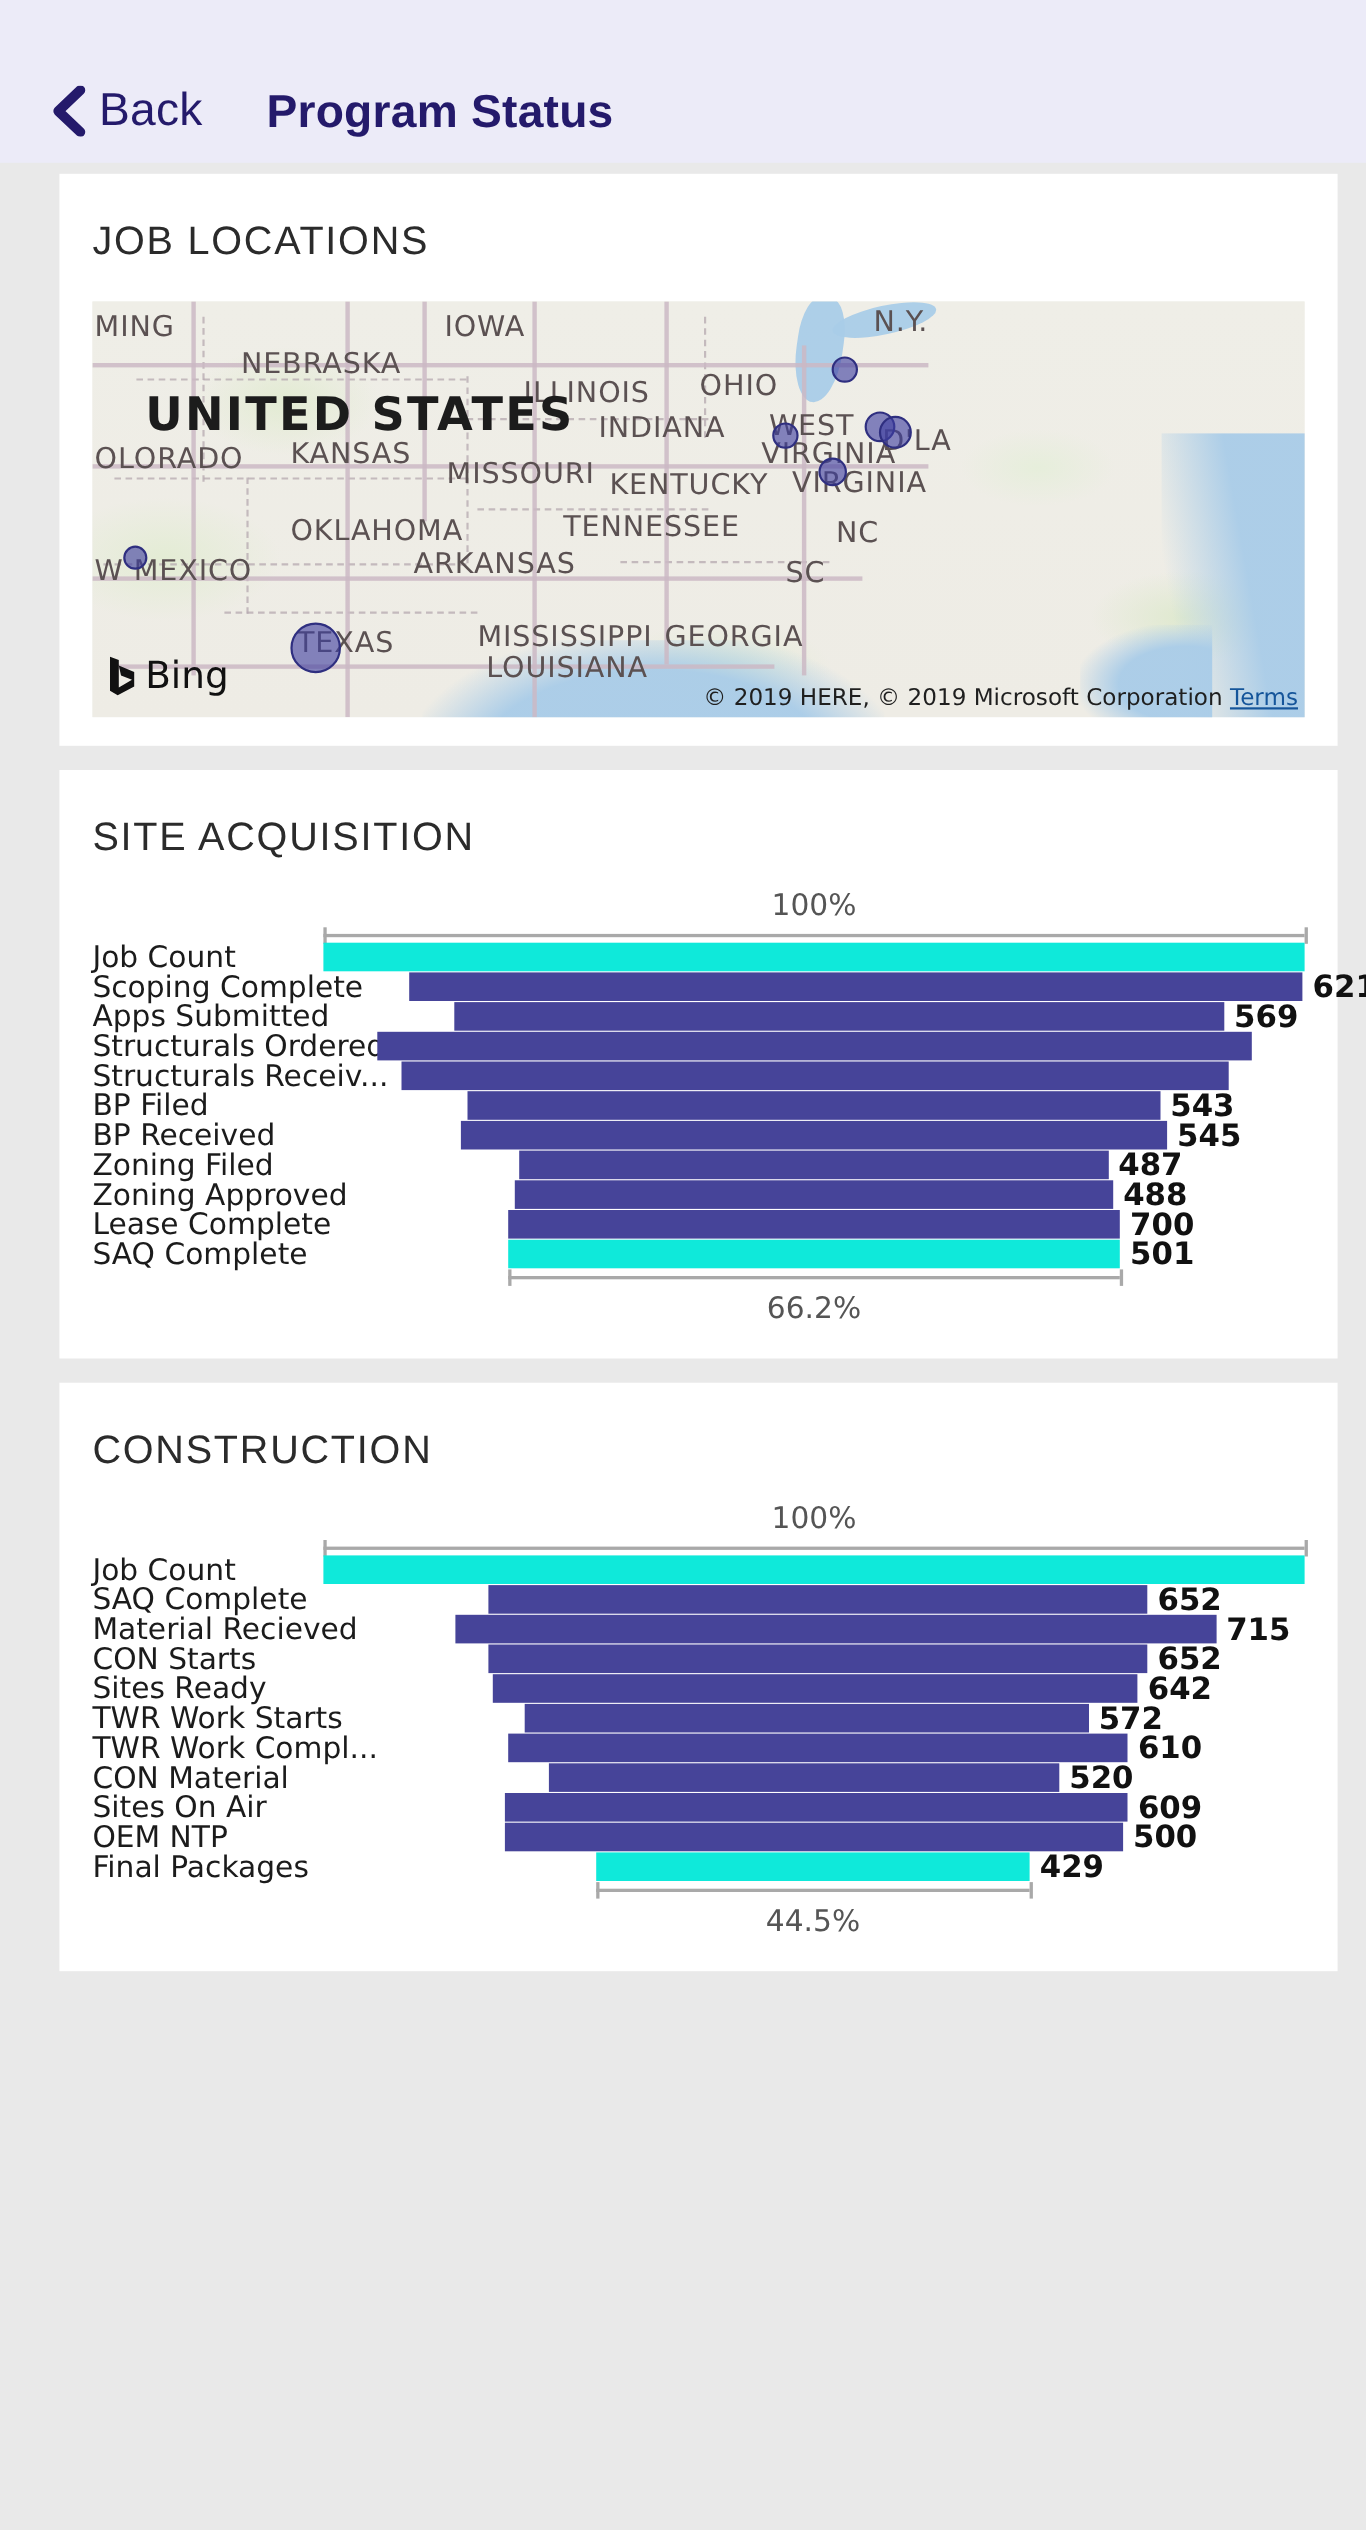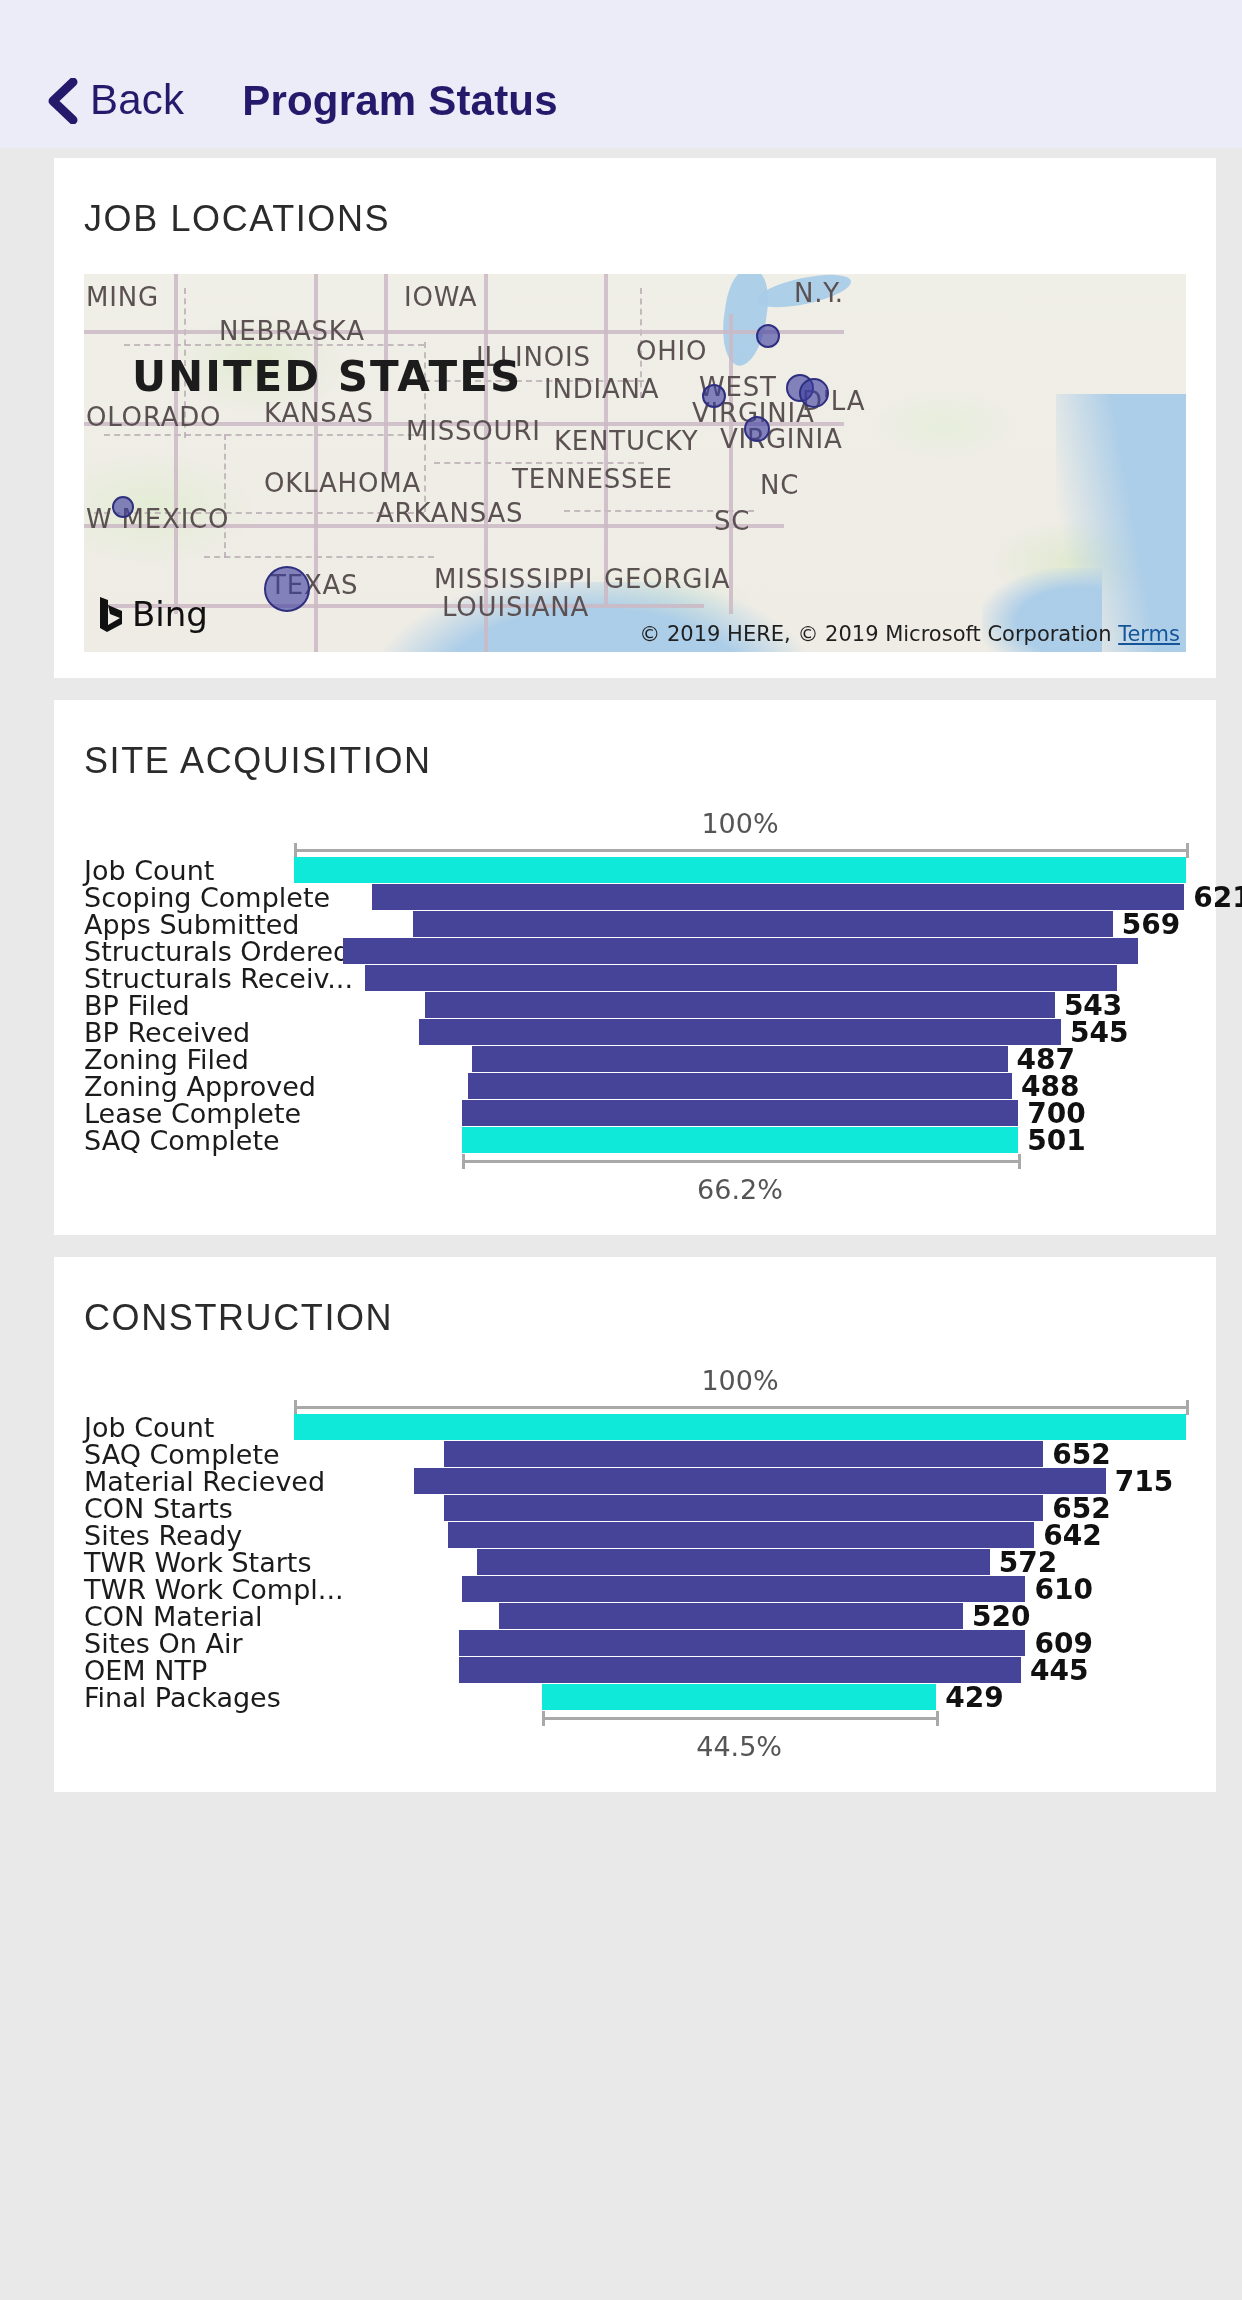--- a/index.html
+++ b/index.html
@@ -494,21 +494,21 @@
             <div class="flabel">Sites On Air</div>
             <div class="ftrack">
               <div class="fbar" style="left: 18.5%; width: 63.5%; background: rgb(70, 68, 153);"></div>
               <div class="fval" style="left: calc(82% + 9px);">609</div>
             </div>
           </div>
           <div class="frow">
             <div class="flabel">OEM NTP</div>
             <div class="ftrack">
               <div class="fbar" style="left: 18.5%; width: 63%; background: rgb(70, 68, 153);"></div>
-              <div class="fval" style="left: calc(81.5% + 9px);">445</div>
+              <div class="fval" style="left: calc(81.5% + 9px);">500</div>
             </div>
           </div>
           <div class="frow">
             <div class="flabel">Final Packages</div>
             <div class="ftrack">
               <div class="fbar" style="left: 27.8%; width: 44.2%; background: rgb(15, 233, 218);"></div>
               <div class="fval" style="left: calc(72% + 9px);">429</div>
             </div>
           </div>
         </div>

